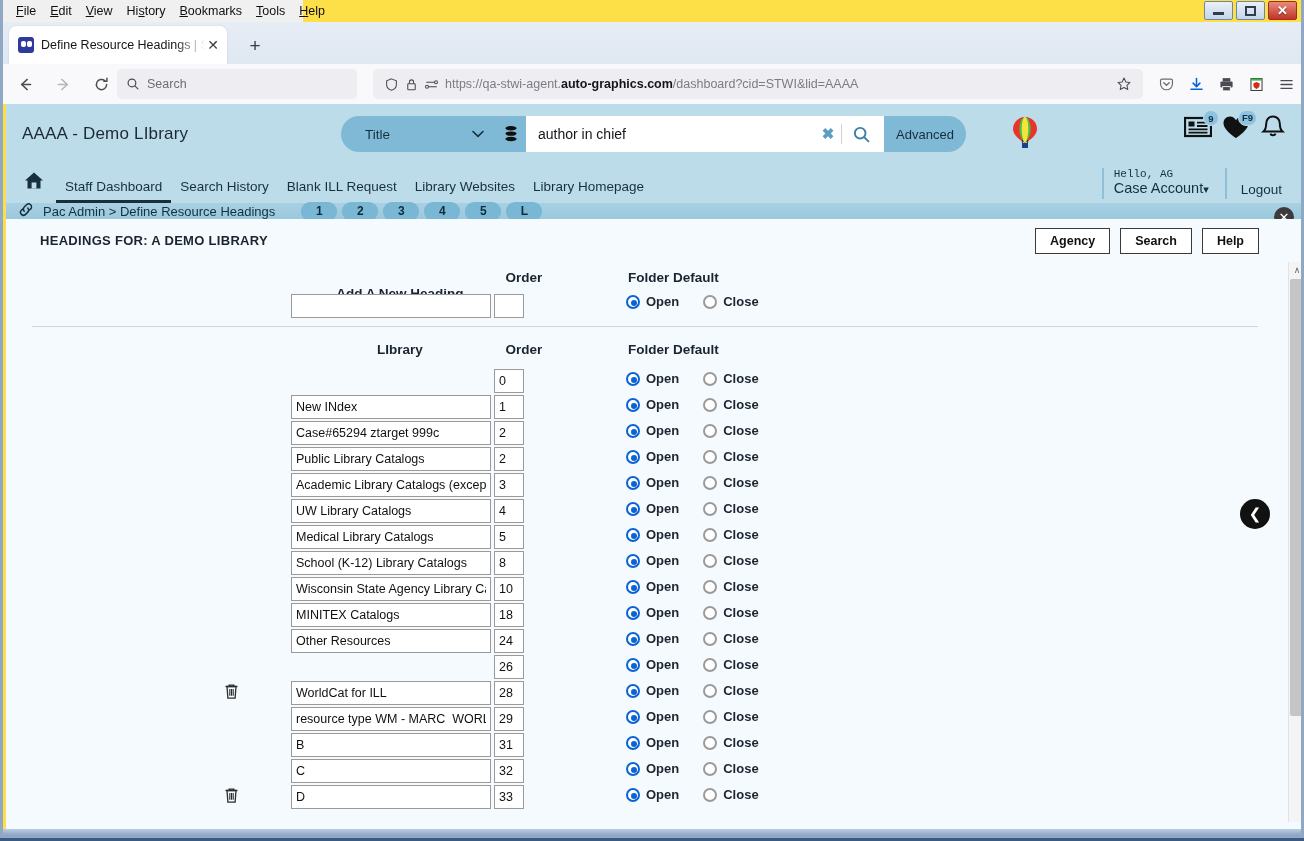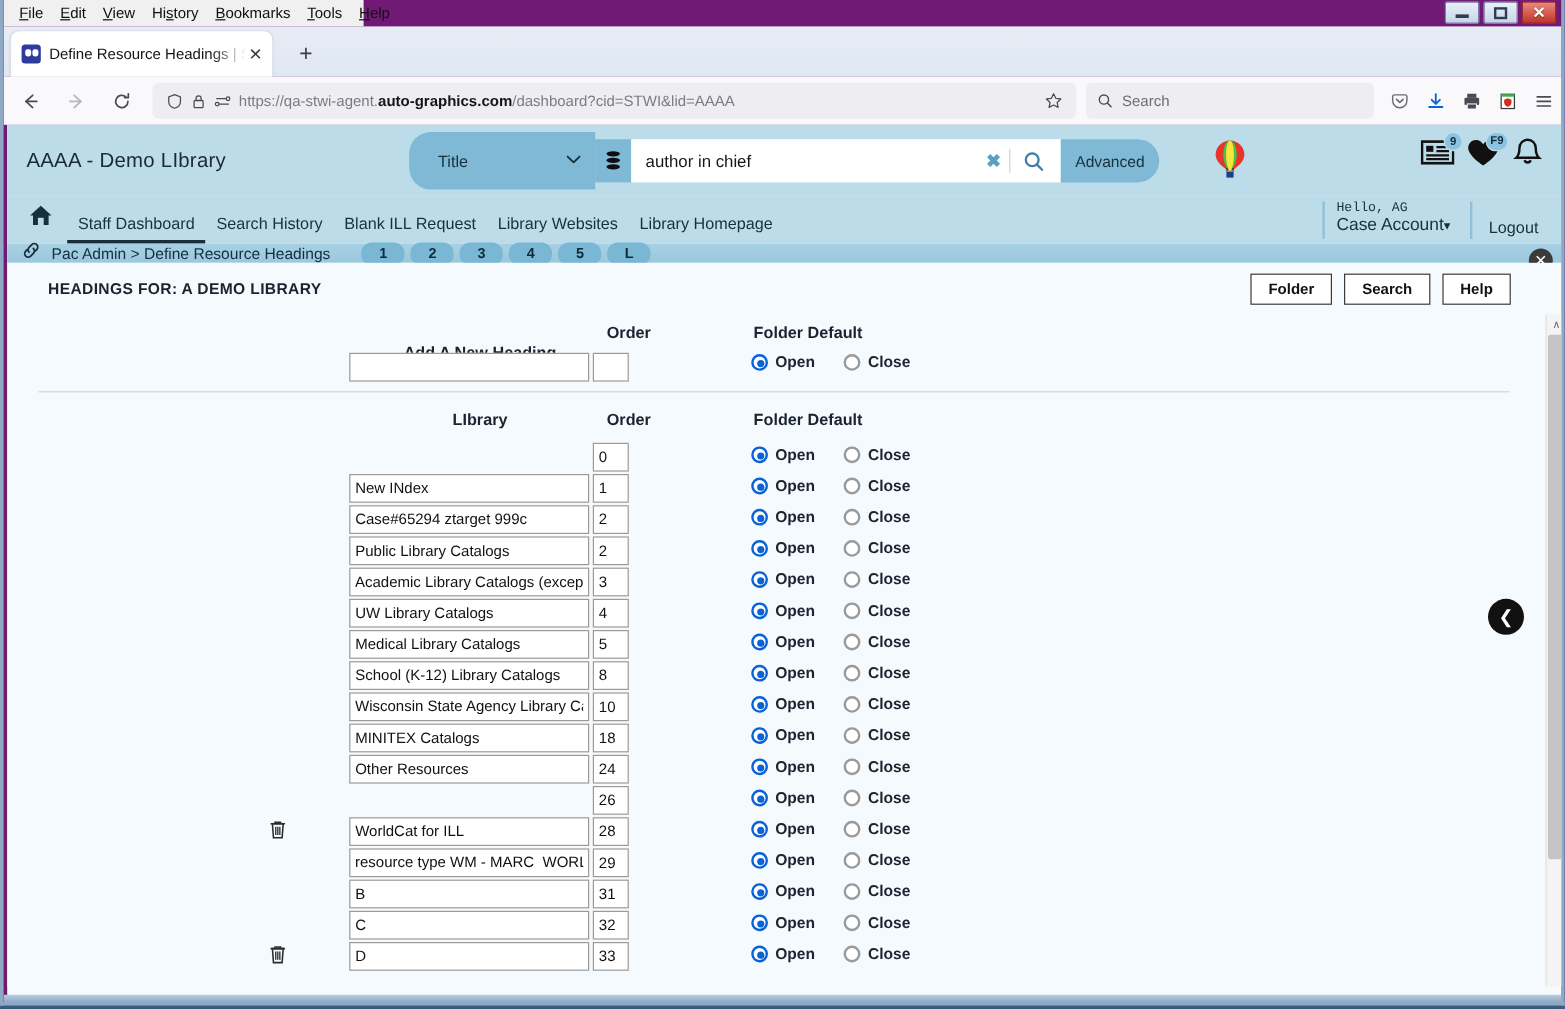--- a/index.html
+++ b/index.html
@@ -28,21 +28,21 @@
     background:linear-gradient(#dfe7f2,#eef2f8);
     filter:blur(2.5px);
   }
   #bg-toolbar .ghost {
     position:absolute; font-size:12px; color:#8296ad; top:10px;
   }
 
   
   #browser {
     position:absolute; left:0; top:0; width:1304px; height:838px;
-    background:#701a75;
+    background:#fde047;
     border-left:3px solid #8fa8c4;
     border-right:3px solid #8fa8c4;
     border-bottom:3px solid #8fa8c4;
     overflow:hidden;
   }
 
   
   #menubar {
     position:absolute; left:0; top:0; height:22px; width:300px;
     background:#f0f0f0;
@@ -152,21 +152,21 @@
     display:flex; align-items:center;
   }
   #lib-name {
     font-size:17px; color:#1b2b36; margin-left:16px; letter-spacing:.2px;
   }
   #searchgroup {
     position:absolute; left:335px; top:12px; width:625px; height:36px;
     display:flex; align-items:center;
   }
   #scope-select {
-    width:155px; height:48px; background:#7fb9d6; border-radius:18px 0 0 18px;
+    width:155px; height:36px; background:#7fb9d6; border-radius:18px 0 0 18px;
     display:flex; align-items:center; padding:0 12px 0 24px;
     color:#16303d; font-size:13.5px; cursor:pointer; position:relative;
   }
   #scope-label { flex:1; }
   .chev { font-size:11px; color:#16303d; }
   #db-icon {
     width:30px; height:36px; background:#7fb9d6; display:flex;
     align-items:center; justify-content:center; cursor:pointer;
   }
   #q-wrap {
@@ -414,20 +414,30 @@
       <svg width="17" height="17" viewBox="0 0 20 20">
           <path d="M8 4 L14.5 10 L8 16" fill="none" stroke="currentColor" stroke-width="1.7" stroke-linecap="round" stroke-linejoin="round"></path>
           <path d="M14.5 10 H4" stroke="currentColor" stroke-width="1.7" stroke-linecap="round"></path>
         </svg>
     </div>
     <div class="navbtn">
       <svg width="17" height="17" viewBox="0 0 20 20">
           <path d="M16 10 A6 6 0 1 1 13.8 5.4" fill="none" stroke="currentColor" stroke-width="1.7" stroke-linecap="round"></path>
           <path d="M16.4 2.6 V6.2 H12.8" fill="none" stroke="currentColor" stroke-width="1.7" stroke-linecap="round" stroke-linejoin="round"></path>
         </svg>
+    </div>
+
+    <div id="searchbar">
+      <span style="color:#4a4a52;display:flex;">
+        <svg width="14" height="14" viewBox="0 0 20 20">
+            <circle cx="8.5" cy="8.5" r="5.5" fill="none" stroke="currentColor" stroke-width="1.7"></circle>
+            <path d="M12.6 12.6 L17 17" stroke="currentColor" stroke-width="1.7" stroke-linecap="round"></path>
+          </svg>
+      </span>
+      <span id="search-ph">Search</span>
     </div>
 
     <div id="urlbar">
       <span class="ub-icon">
         <svg width="15" height="15" viewBox="0 0 20 20">
             <path d="M10 2.5 L16.5 5 V10 C16.5 14 13.5 16.6 10 17.6 C6.5 16.6 3.5 14 3.5 10 V5 Z" fill="none" stroke="currentColor" stroke-width="1.4"></path>
           </svg>
       </span>
       <span class="ub-icon">
         <svg width="15" height="15" viewBox="0 0 20 20">
@@ -442,30 +452,20 @@
             <path d="M6 13 H17" stroke="currentColor" stroke-width="1.4"></path>
             <circle cx="4" cy="13" r="2" fill="none" stroke="currentColor" stroke-width="1.4"></circle>
           </svg>
       </span>
       <span id="url-text">https://qa-stwi-agent.<b>auto-graphics.com</b>/dashboard?cid=STWI&amp;lid=AAAA</span>
       <span id="star-btn">
         <svg width="16" height="16" viewBox="0 0 20 20">
             <path d="M10 2.6 L12.3 7.4 L17.5 8.1 L13.7 11.7 L14.7 16.9 L10 14.4 L5.3 16.9 L6.3 11.7 L2.5 8.1 L7.7 7.4 Z" fill="none" stroke="currentColor" stroke-width="1.3" stroke-linejoin="round"></path>
           </svg>
       </span>
-    </div>
-
-    <div id="searchbar">
-      <span style="color:#4a4a52;display:flex;">
-        <svg width="14" height="14" viewBox="0 0 20 20">
-            <circle cx="8.5" cy="8.5" r="5.5" fill="none" stroke="currentColor" stroke-width="1.7"></circle>
-            <path d="M12.6 12.6 L17 17" stroke="currentColor" stroke-width="1.7" stroke-linecap="round"></path>
-          </svg>
-      </span>
-      <span id="search-ph">Search</span>
     </div>
 
     <div class="tbicon">
       <svg width="17" height="17" viewBox="0 0 20 20">
           <path d="M3 5.2 C3 4.2 3.8 3.6 4.8 3.6 H15.2 C16.2 3.6 17 4.2 17 5.2 V9.2 C17 13.2 13.9 16.2 10 16.2 C6.1 16.2 3 13.2 3 9.2 Z" fill="none" stroke="#6b6b73" stroke-width="1.4"></path>
           <path d="M6.8 8 L10 11 L13.2 8" fill="none" stroke="#6b6b73" stroke-width="1.6" stroke-linecap="round" stroke-linejoin="round"></path>
         </svg>
     </div>
     <div class="tbicon">
       <svg width="17" height="17" viewBox="0 0 20 20">
@@ -603,21 +603,21 @@
         <div class="step">4</div>
         <div class="step">5</div>
         <div class="step">L</div>
       </div>
       <div id="crumb-close">✕</div>
     </div>
 
     <div id="titlebar">
       <div id="page-title">HEADINGS FOR: A DEMO LIBRARY</div>
       <div id="title-actions">
-        <div class="actbtn">Folder</div>
+        <div class="actbtn">Agency</div>
         <div class="actbtn">Search</div>
         <div class="actbtn">Help</div>
       </div>
     </div>
 
     <div id="content">
       <div id="scroll-inner">
 
         <div class="addrow">
           <div class="hdr-add-label">Add A New Heading</div>

